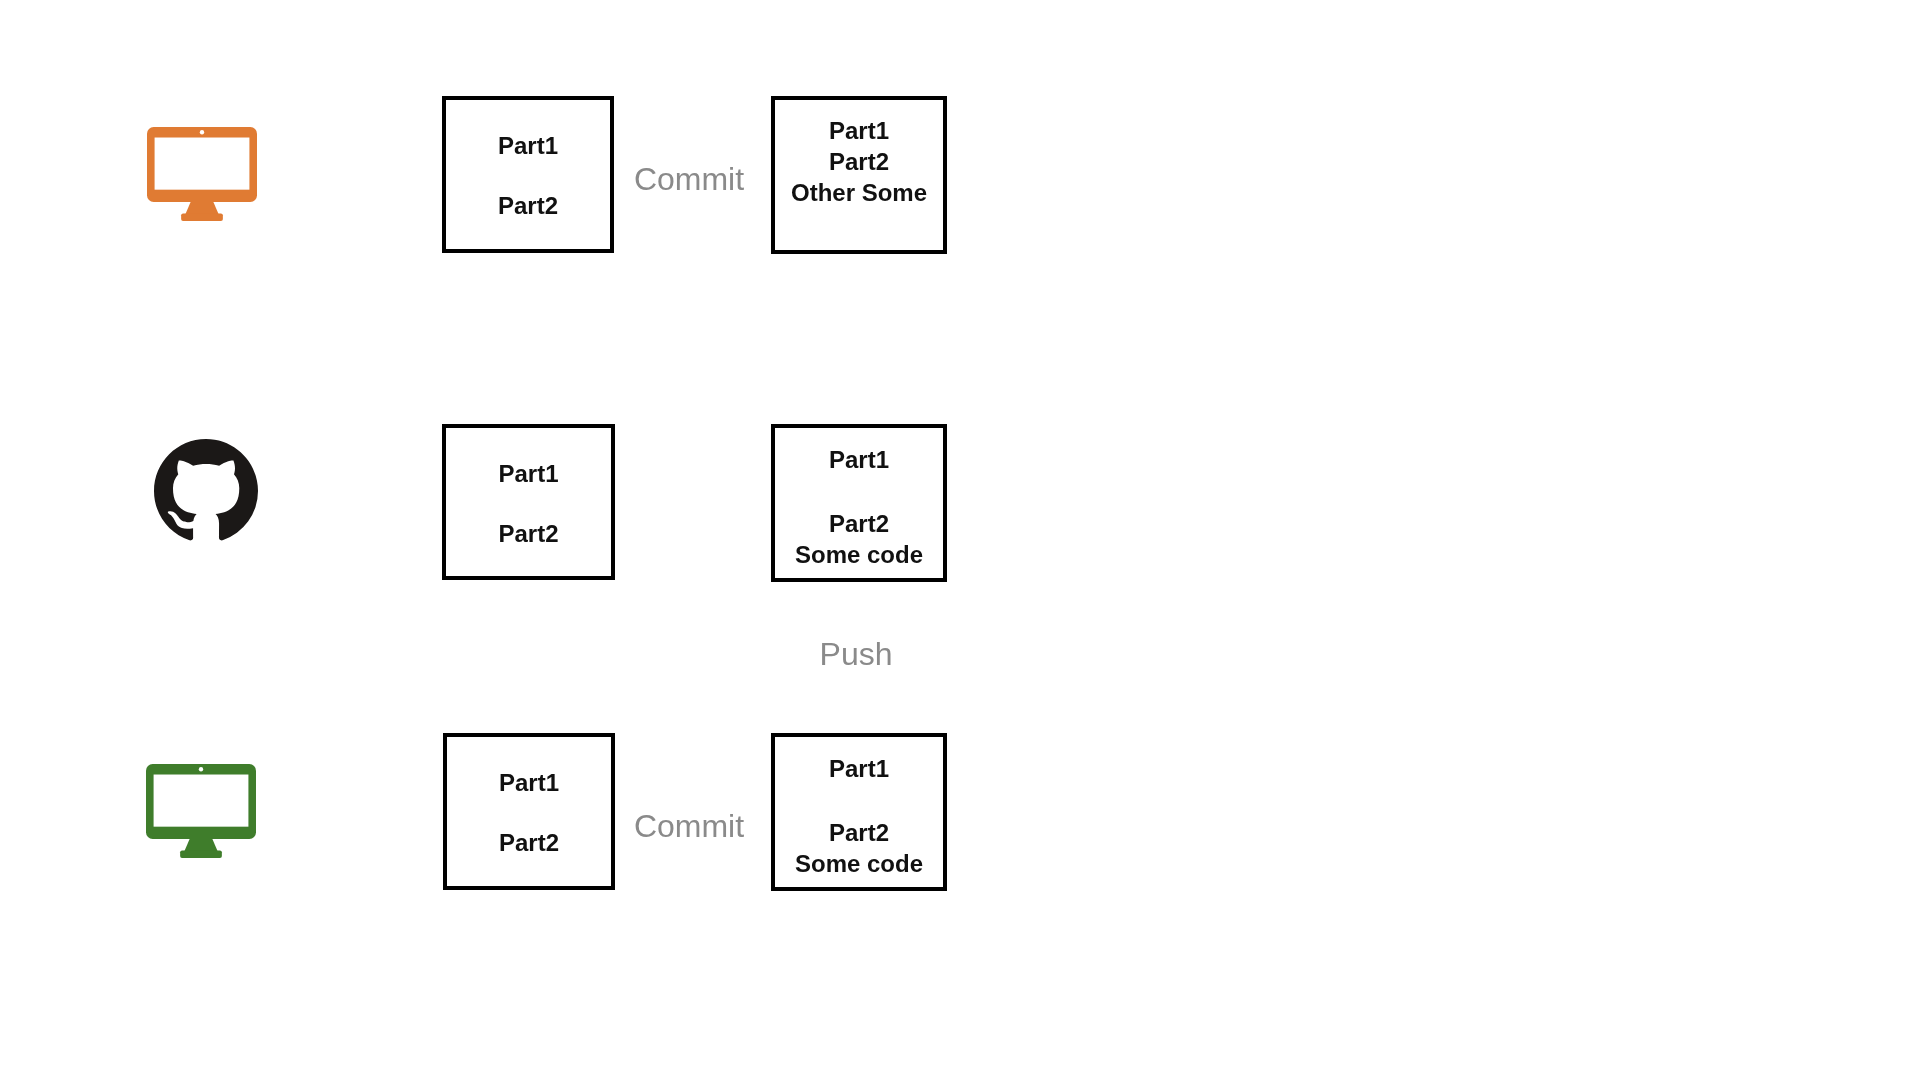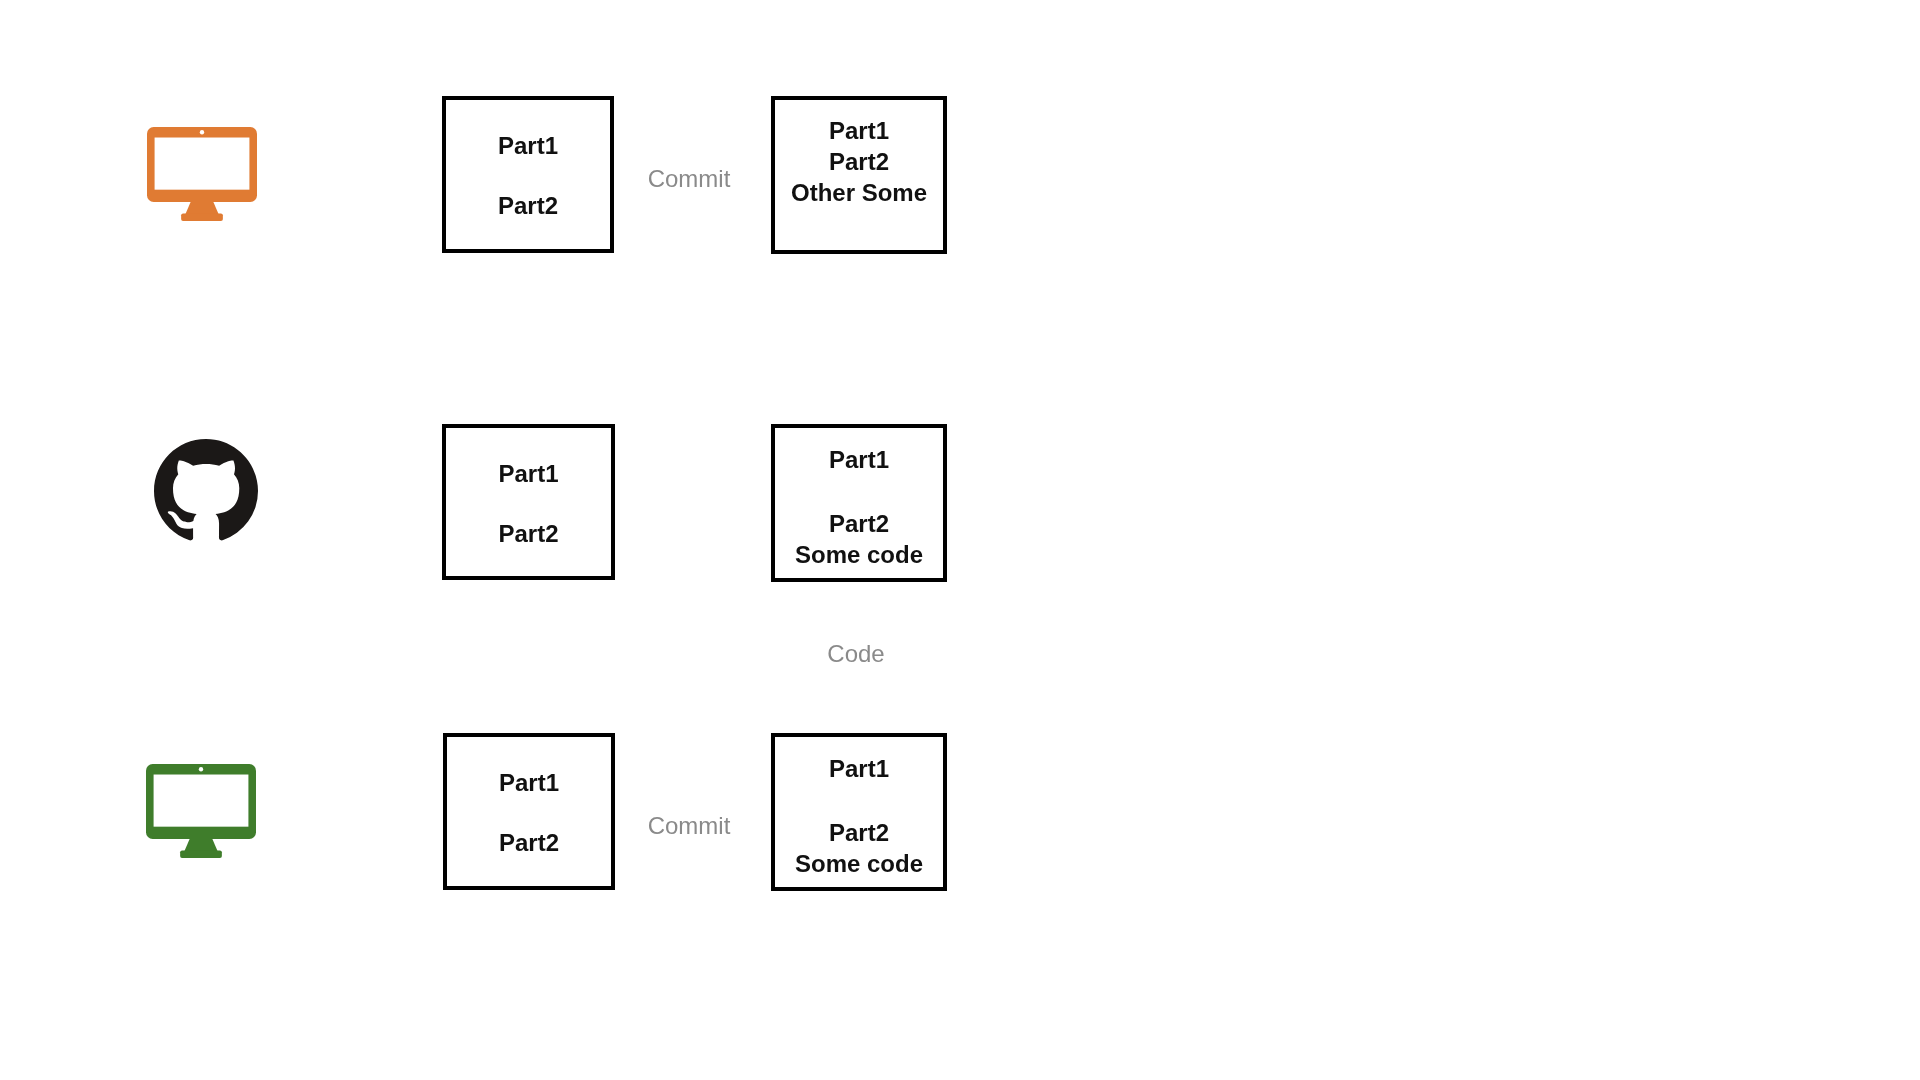--- a/index.html
+++ b/index.html
@@ -32,21 +32,21 @@
   
   .pad-tight { padding-top: 17px; }
   .gap-tight { margin-top: 3px; }
   
   .pad-mid { padding-top: 18px; }
   .gap-big { margin-top: 36px; }
   .action-label {
     position: absolute;
     width: 120px;
     text-align: center;
-    font-size: 24px;
+    font-size: 32px;
     font-weight: 400;
     color: #8a8a8a;
     line-height: 28px;
   }
   .caption {
     position: absolute;
     left: 98px;
     top: 951px;
     font-size: 33px;
     font-weight: bold;
@@ -104,21 +104,21 @@
     <div class="bline">Part1</div>
     <div class="bline gap-spread">Part2</div>
   </div>
 
   <div id="box-r2b" class="box pad-mid">
     <div class="bline">Part1</div>
     <div class="bline gap-big">Part2</div>
     <div class="bline gap-tight">Some code</div>
   </div>
 
-  <div id="push-lbl" class="action-label">Code</div>
+  <div id="push-lbl" class="action-label">Push</div>
 
   <svg id="monitor-b" class="icon" viewBox="0 0 116 100" color="#3F7D2B">
     <rect x="0" y="0" width="116" height="79" rx="7" fill="currentColor"></rect>
     <rect x="8" y="11" width="100" height="55" fill="#ffffff"></rect>
     <circle cx="58" cy="5.5" r="2.3" fill="#ffffff"></circle>
     <path d="M46 79 L70 79 L76 93 L40 93 Z" fill="currentColor"></path>
     <rect x="36" y="91" width="44" height="8" rx="2" fill="currentColor"></rect>
   </svg>
 
   <div id="box-r3a" class="box pad-spread">

